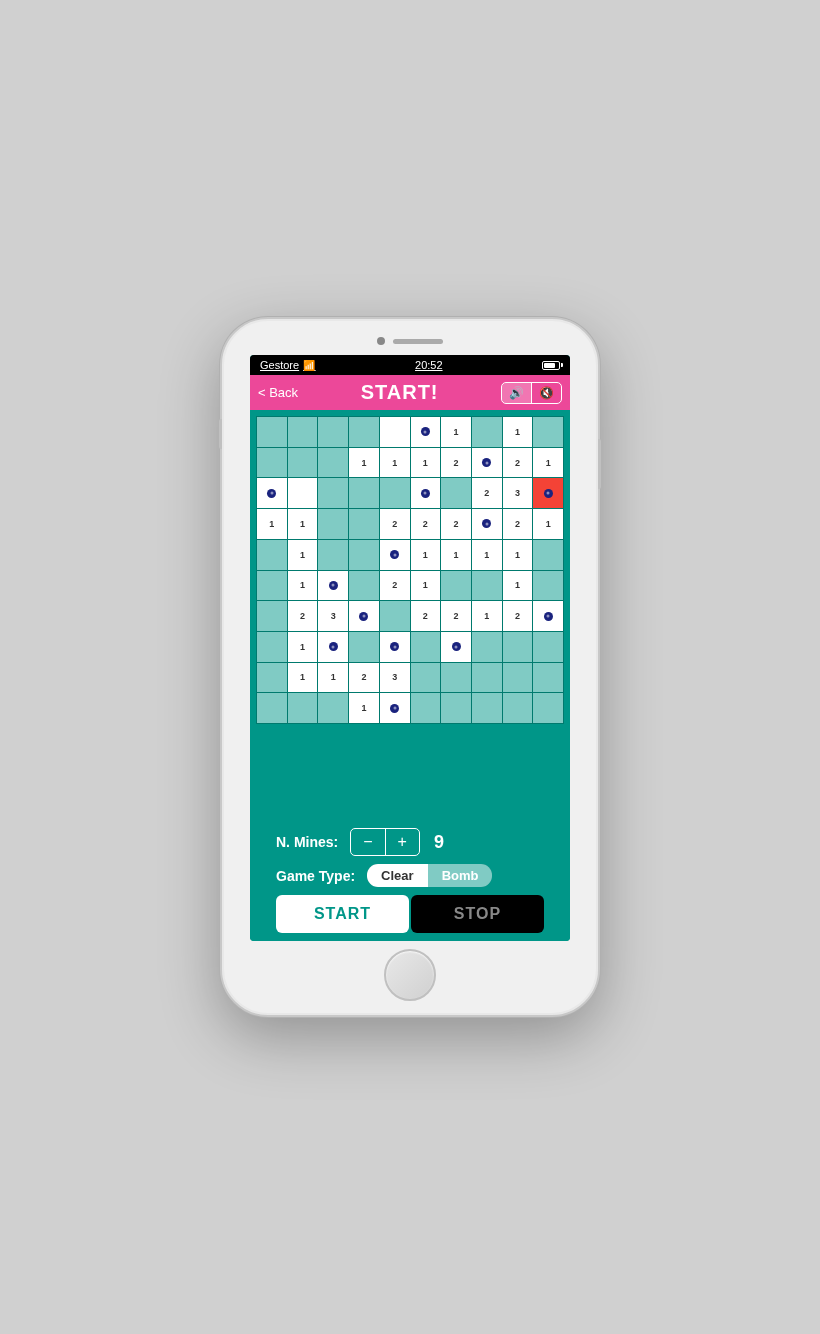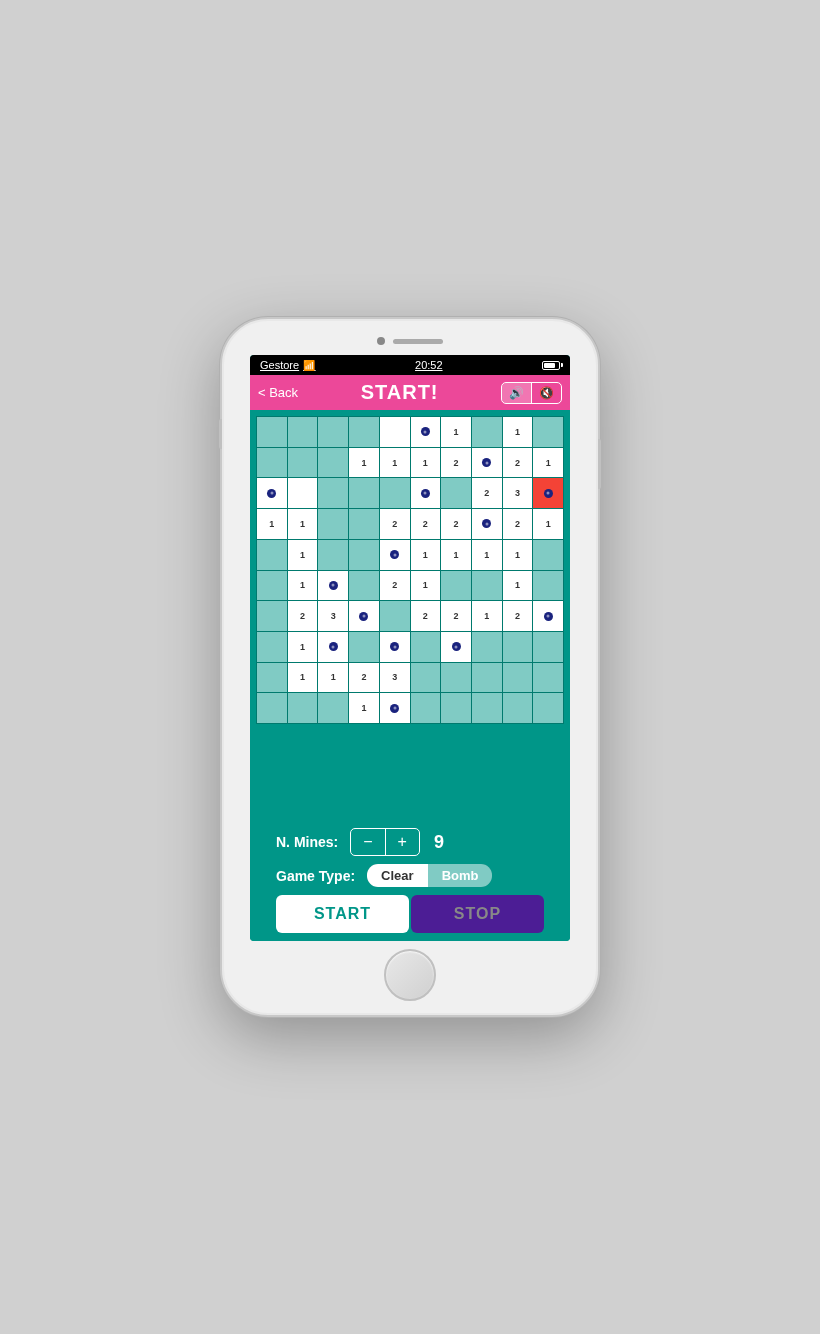--- a/index.html
+++ b/index.html
@@ -284,21 +284,21 @@
       border-radius: 6px;
       padding: 10px;
       font-size: 16px;
       font-weight: 900;
       font-family: 'Arial Black', Arial, sans-serif;
       letter-spacing: 1px;
       cursor: pointer;
     }
     .stop-btn {
       flex: 1;
-      background: #4c1d95;
+      background: #000000;
       color: #888;
       border: none;
       border-radius: 6px;
       padding: 10px;
       font-size: 16px;
       font-weight: 900;
       font-family: 'Arial Black', Arial, sans-serif;
       letter-spacing: 1px;
       cursor: pointer;
     }

